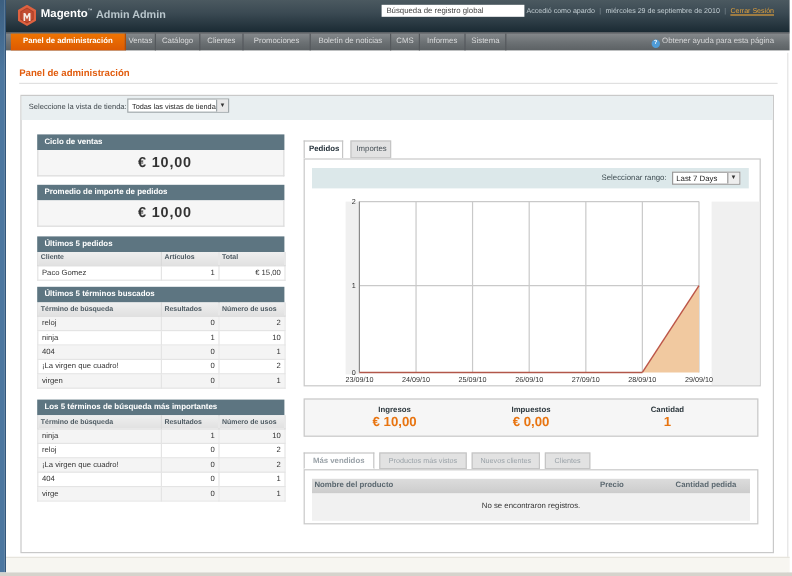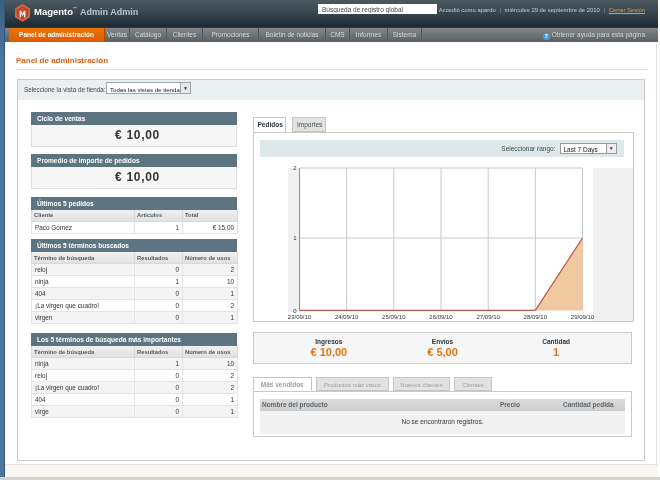--- a/index.html
+++ b/index.html
@@ -309,22 +309,22 @@
         </g>
       </svg>
     </div>
 
     <div class="abs" id="stats">
       <div class="cell">
           <div class="cl">Ingresos</div>
           <div class="cv">€ 10,00</div>
         </div>
       <div class="cell">
-          <div class="cl">Envíos</div>
-          <div class="cv">€ 5,00</div>
+          <div class="cl">Impuestos</div>
+          <div class="cv">€ 0,00</div>
         </div>
       <div class="cell">
           <div class="cl">Cantidad</div>
           <div class="cv">1</div>
         </div>
     </div>
 
     <div class="abs" id="tabs2">
       <div class="rtab on" style="left:0;width:58.5px;">Más vendidos</div>
       <div class="rtab" style="left:63px;width:73px;">Productos más vistos</div>

